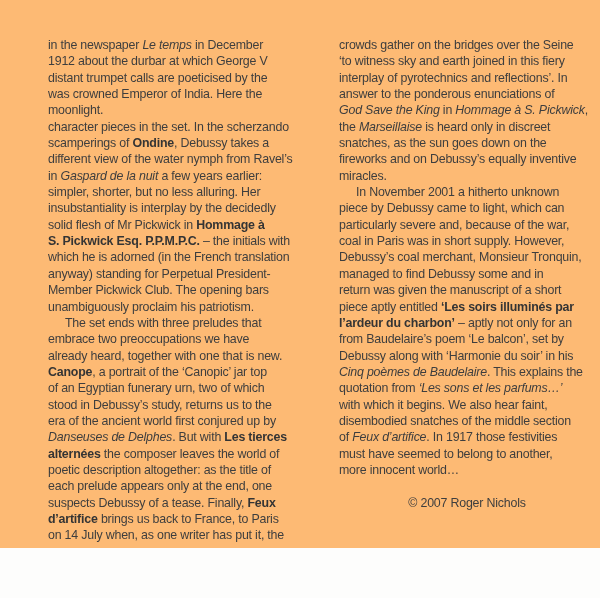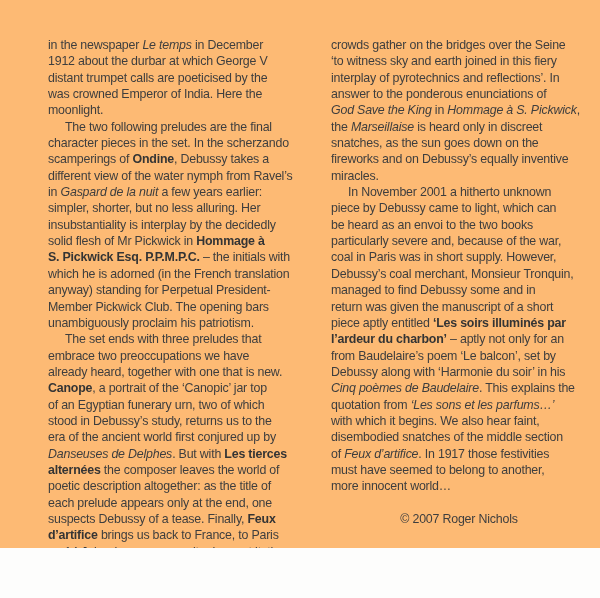--- a/index.html
+++ b/index.html
@@ -17,21 +17,21 @@
     color: #3e3e3e;
   }
   .column {
     position: absolute;
     top: 37px;
     width: 256px;
     font-size: 12.4px;
     letter-spacing: -0.2px;
   }
   .column.left  { left: 48px; }
-  .column.right { left: 331px; }
+  .column.right { left: 339px; }
   .line {
     height: 16.35px;
     line-height: 16.35px;
     white-space: nowrap;
   }
   .line.indent { padding-left: 17px; }
   .line.align-right { text-align: center; white-space: nowrap; }
   .b { font-weight: bold; color: #343434; }
   .i { font-style: italic; }
   .page-number {
@@ -46,21 +46,20 @@
 </head>
 <body>
 
 <div class="page">
   <div class="column left">
       <div class="line"><span>in the newspaper </span><span class="i">Le temps</span><span> in December</span></div>
       <div class="line"><span>1912 about the durbar at which George V</span></div>
       <div class="line"><span>distant trumpet calls are poeticised by the</span></div>
       <div class="line"><span>was crowned Emperor of India. Here the</span></div>
       <div class="line"><span>moonlight.</span></div>
-      <div class="line indent"><span>The two following preludes are the final</span></div>
       <div class="line"><span>character pieces in the set. In the scherzando</span></div>
       <div class="line"><span>scamperings of </span><span class="b">Ondine</span><span>, Debussy takes a</span></div>
       <div class="line"><span>different view of the water nymph from Ravel’s</span></div>
       <div class="line"><span>in </span><span class="i">Gaspard de la nuit</span><span> a few years earlier:</span></div>
       <div class="line"><span>simpler, shorter, but no less alluring. Her</span></div>
       <div class="line"><span>insubstantiality is interplay by the decidedly</span></div>
       <div class="line"><span>solid flesh of Mr Pickwick in </span><span class="b">Hommage à</span></div>
       <div class="line"><span class="b">S. Pickwick Esq. P.P.M.P.C.</span><span> – the initials with</span></div>
       <div class="line"><span>which he is adorned (in the French translation</span></div>
       <div class="line"><span>anyway) standing for Perpetual President-</span></div>
@@ -86,21 +85,20 @@
       <div class="line"><span>‘to witness sky and earth joined in this fiery</span></div>
       <div class="line"><span>interplay of pyrotechnics and reflections’. In</span></div>
       <div class="line"><span>answer to the ponderous enunciations of</span></div>
       <div class="line"><span class="i">God Save the King</span><span> in </span><span class="i">Hommage à S. Pickwick</span><span>,</span></div>
       <div class="line"><span>the </span><span class="i">Marseillaise</span><span> is heard only in discreet</span></div>
       <div class="line"><span>snatches, as the sun goes down on the</span></div>
       <div class="line"><span>fireworks and on Debussy’s equally inventive</span></div>
       <div class="line"><span>miracles.</span></div>
       <div class="line indent"><span>In November 2001 a hitherto unknown</span></div>
       <div class="line"><span>piece by Debussy came to light, which can</span></div>
-      <div class="line"><span>be heard as an envoi to the two books</span></div>
       <div class="line"><span>particularly severe and, because of the war,</span></div>
       <div class="line"><span>coal in Paris was in short supply. However,</span></div>
       <div class="line"><span>Debussy’s coal merchant, Monsieur Tronquin,</span></div>
       <div class="line"><span>managed to find Debussy some and in</span></div>
       <div class="line"><span>return was given the manuscript of a short</span></div>
       <div class="line"><span>piece aptly entitled </span><span class="b">‘Les soirs illuminés par</span></div>
       <div class="line"><span class="b">l’ardeur du charbon’</span><span> – aptly not only for an</span></div>
       <div class="line"><span>from Baudelaire’s poem ‘Le balcon’, set by</span></div>
       <div class="line"><span>Debussy along with ‘Harmonie du soir’ in his</span></div>
       <div class="line"><span class="i">Cinq poèmes de Baudelaire</span><span>. This explains the</span></div>

